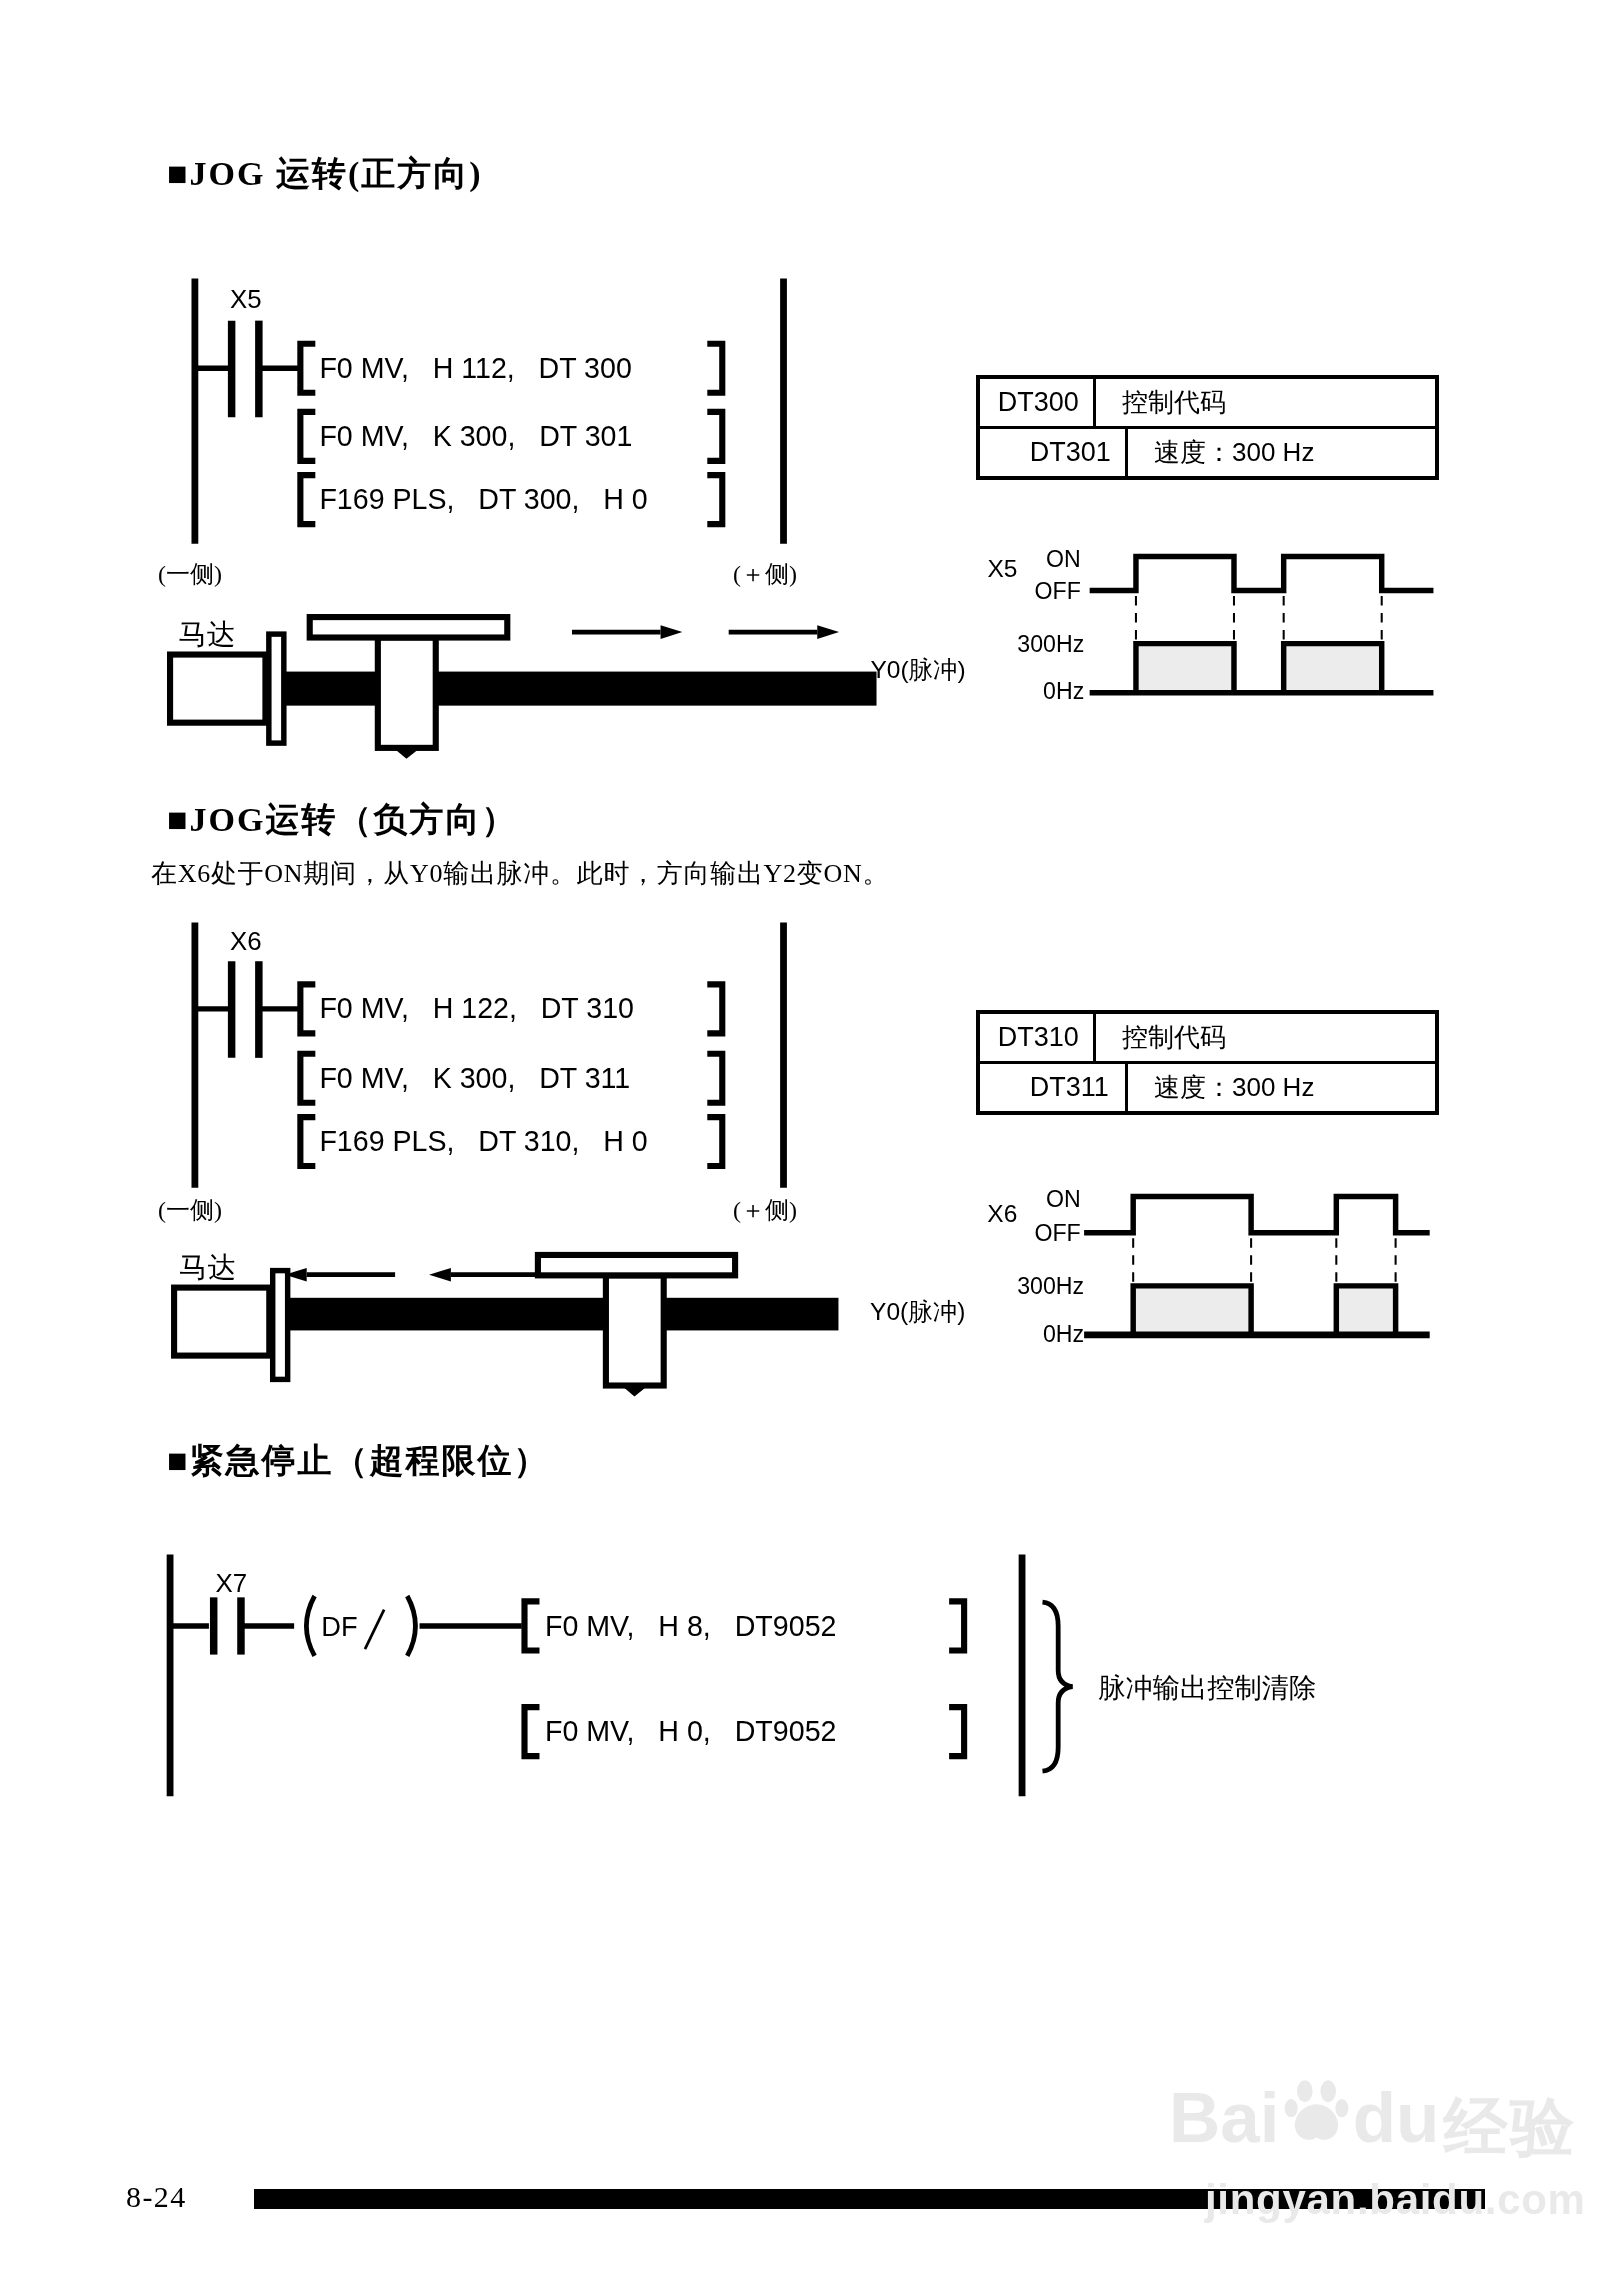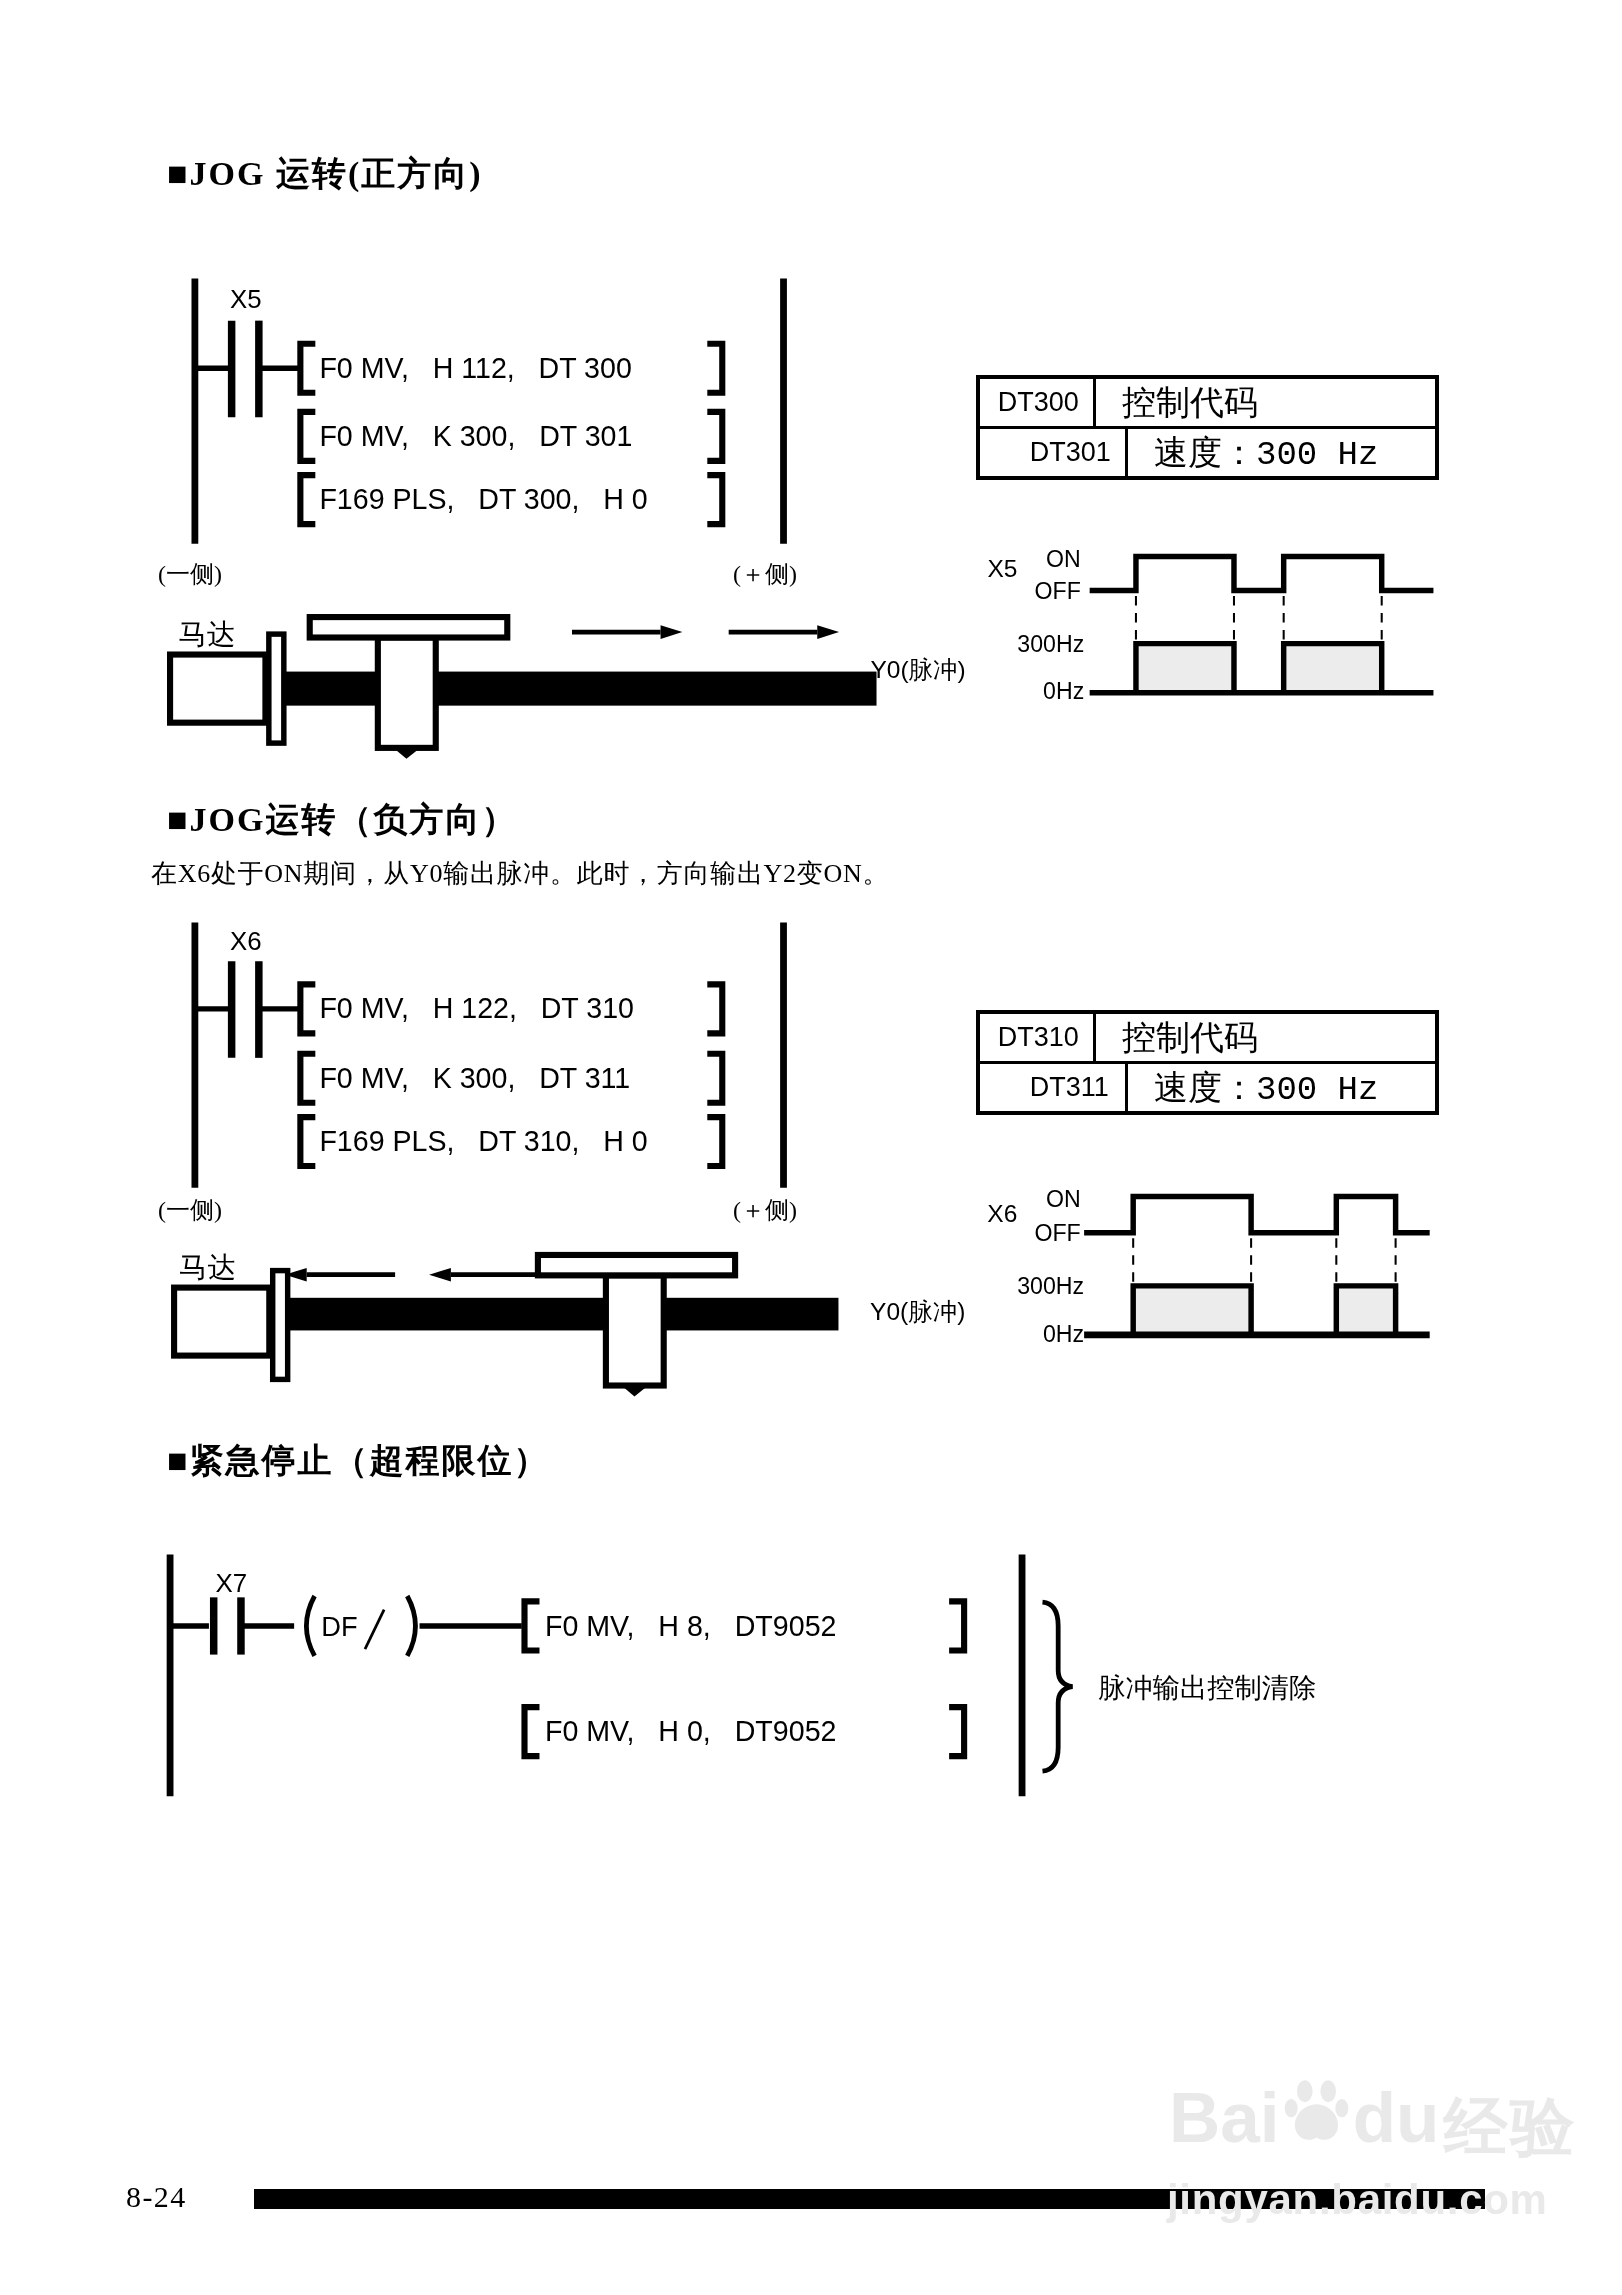--- a/index.html
+++ b/index.html
@@ -27,22 +27,22 @@
   .pulse10{stroke:#000;stroke-width:10;fill:none;}
   .shade{fill:#ececec;stroke:none;}
   .shape-w9{fill:#ffffff;stroke:#000;stroke-width:9;}
   .shape-w8{fill:#ffffff;stroke:#000;stroke-width:8;}
   .blk{fill:#000;stroke:none;}
   .reg-table{position:absolute;width:463px;background:#fff;border:4.1px solid #000;box-sizing:border-box;margin-left:8px;}
   .rt-row{display:flex;height:47px;align-items:stretch;}
   .rt-row + .rt-row{border-top:3.4px solid #000;padding-left:32px;}
   .rt-c1{width:116px;border-right:3.4px solid #000;display:flex;align-items:center;padding-left:17.7px;
          font-family:"Liberation Sans","DejaVu Sans",sans-serif;font-size:27px;box-sizing:border-box;}
-  .rt-c2{flex:1;display:flex;align-items:center;padding-left:26px;font-size:34px;
-         font-family:Liberation Mono, monospace;}
+  .rt-c2{flex:1;display:flex;align-items:center;padding-left:26px;font-size:26px;
+         font-family:Liberation Sans, sans-serif;}
   .footer-num{position:absolute;font-size:30px;letter-spacing:1.4px;}
   .footer-bar{position:absolute;background:#000;}
   .wm{color:#e9e9e9;position:absolute;white-space:nowrap;
       font-family:"Liberation Sans","DejaVu Sans",sans-serif;font-weight:bold;}
   .wm-logo{font-size:71px;display:flex;align-items:flex-start;gap:4.1px;}
   .wm-logo .cn{font-size:64px;letter-spacing:2.7px;margin-top:6.8px;}
   .wm-url{font-size:42px;letter-spacing:0.7px;}
 </style>
 </head>
 <body>
@@ -251,16 +251,16 @@
     <svg width="65" height="65" viewBox="0 0 100 100" style="position:static">
       <ellipse cx="32" cy="22" rx="12" ry="17" fill="#e9e9e9"></ellipse>
       <ellipse cx="68" cy="22" rx="12" ry="17" fill="#e9e9e9"></ellipse>
       <ellipse cx="11" cy="48" rx="10" ry="14" fill="#e9e9e9"></ellipse>
       <ellipse cx="89" cy="48" rx="10" ry="14" fill="#e9e9e9"></ellipse>
       <path d="M50,42 C72,42 88,64 82,82 C77,97 60,100 50,93 C40,100 23,97 18,82 C12,64 28,42 50,42 Z" fill="#e9e9e9"></path>
     </svg>
     <span>du</span>
     <span class="cn">经验</span>
   </div>
-  <div class="wm wm-url" style="left:1167px;top:2176px">jingyan.baidu.com</div>
+  <div class="wm wm-url" style="left:1205px;top:2176px">jingyan.baidu.com</div>
 
 </div>
 
 
 </body></html>

